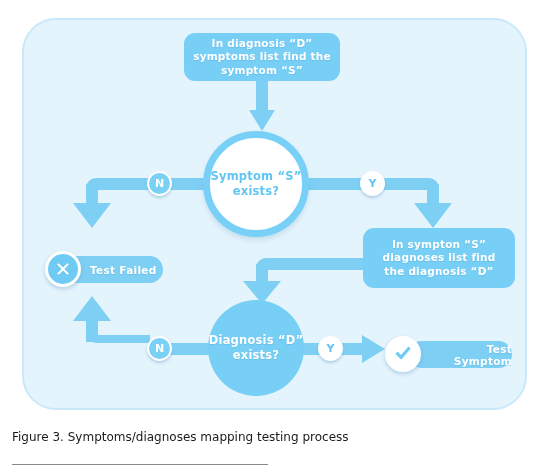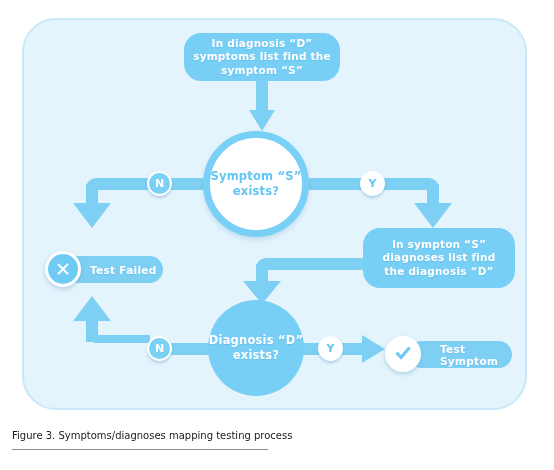--- a/index.html
+++ b/index.html
@@ -36,21 +36,21 @@
     width: 554px;
     height: 470px;
     pointer-events: none;
   }
   .layer > * { pointer-events: auto; }
 
   
   .info-box {
     position: absolute;
     background: #77cff6;
-    border-radius: 17px;
+    border-radius: 11px;
     color: #ffffff;
     font-weight: bold;
     font-size: 10.5px;
     line-height: 13.5px;
     text-align: center;
     display: flex;
     align-items: center;
     justify-content: center;
     box-sizing: border-box;
     padding: 4px 8px;
@@ -133,20 +133,21 @@
     border-radius: 14px;
     background: #7ecff4;
     color: #ffffff;
     font-weight: bold;
     font-size: 10.5px;
     display: flex;
     align-items: center;
     box-sizing: border-box;
     letter-spacing: 0.3px;
     text-shadow: 0 1px 1px rgba(80,160,200,.35);
+    text-align: right;
   }
   #pill-test-failed { left: 60px; top: 256px; width: 103px; padding-left: 30px; }
   #pill-test-passed { left: 408px; top: 341px; width: 104px; padding-left: 32px; }
 
   .terminal-icon {
     position: absolute;
     width: 36px;
     height: 36px;
     border-radius: 50%;
     border: 3px solid #ffffff;
@@ -159,23 +160,23 @@
   #icon-test-failed { left: 45px; top: 251px; background: #6fcbf4; }
   #icon-test-passed { left: 385px; top: 336px; background: #ffffff; }
 
   
   #figure-caption {
     position: absolute;
     left: 12px;
     top: 430px;
     width: 256px;
     font-family: "DejaVu Sans", "Liberation Sans", sans-serif;
-    font-size: 10px;
+    font-size: 12px;
     color: #1a1a1a;
-    padding-bottom: 8px;
+    padding-bottom: 20px;
     border-bottom: 1px solid #8a8a8a;
     white-space: nowrap;
   }
 
   svg { display: block; }
 </style>
 </head>
 <body>
 
 <div id="diagram-panel"></div>

